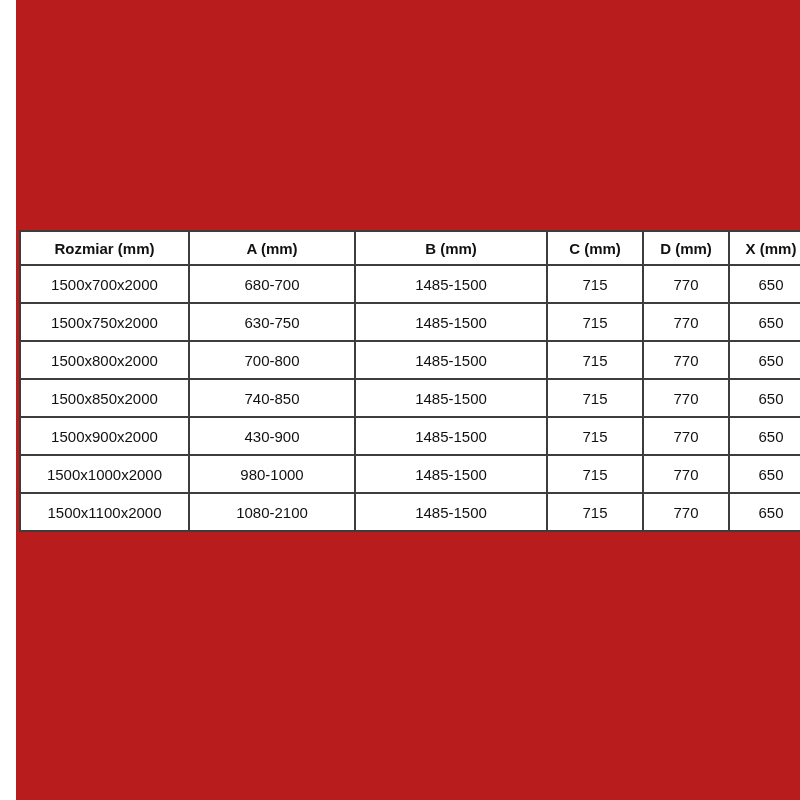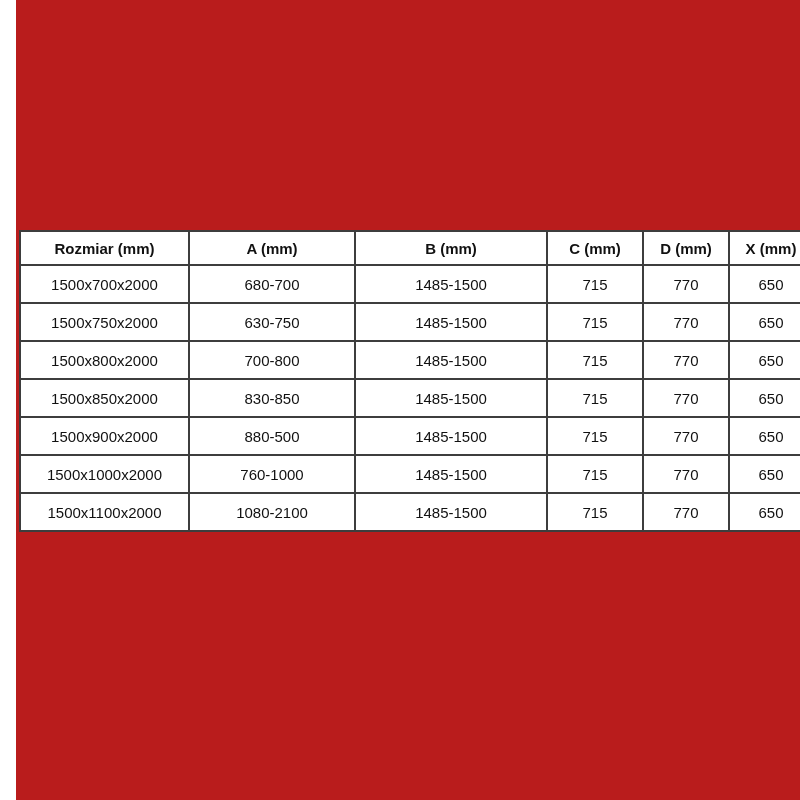--- a/index.html
+++ b/index.html
@@ -97,37 +97,37 @@
           <tr>
             <td>1500x800x2000</td>
             <td>700-800</td>
             <td>1485-1500</td>
             <td>715</td>
             <td>770</td>
             <td>650</td>
           </tr>
           <tr>
             <td>1500x850x2000</td>
-            <td>830-850</td>
+            <td>740-850</td>
             <td>1485-1500</td>
             <td>715</td>
             <td>770</td>
             <td>650</td>
           </tr>
           <tr>
             <td>1500x900x2000</td>
-            <td>880-500</td>
+            <td>430-900</td>
             <td>1485-1500</td>
             <td>715</td>
             <td>770</td>
             <td>650</td>
           </tr>
           <tr>
             <td>1500x1000x2000</td>
-            <td>760-1000</td>
+            <td>980-1000</td>
             <td>1485-1500</td>
             <td>715</td>
             <td>770</td>
             <td>650</td>
           </tr>
           <tr>
             <td>1500x1100x2000</td>
             <td>1080-2100</td>
             <td>1485-1500</td>
             <td>715</td>

